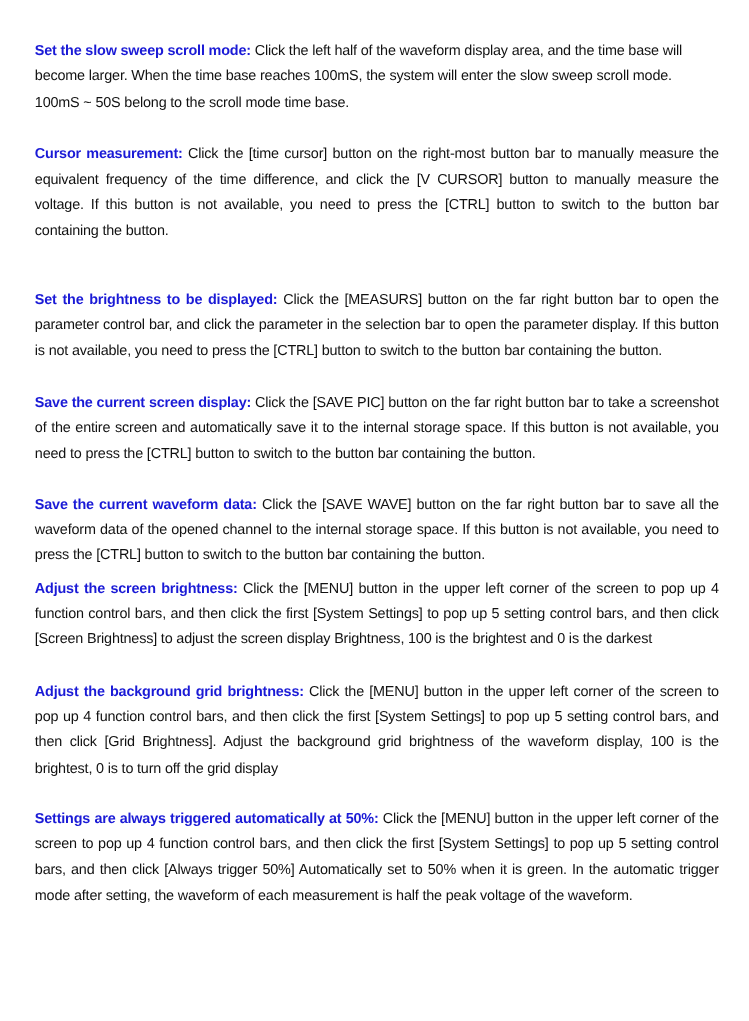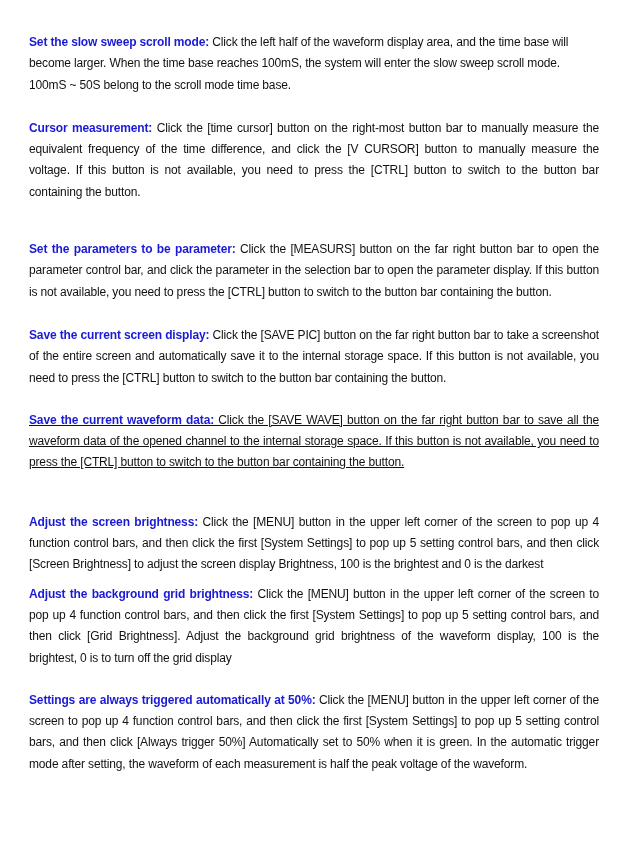--- a/index.html
+++ b/index.html
@@ -15,34 +15,34 @@
     color: #111111;
     letter-spacing: -0.15px;
   }
   .para { margin: 0 0 21px 0; }
   .para.justify { text-align: justify; }
   .heading { color: #1a1ad6; font-weight: bold; }
   .p0 { margin-bottom: 22px; }
   .p1 { margin-bottom: 36px; }
   .p2 { margin-bottom: 22px; }
   .p3 { margin-bottom: 21px; }
-  .p4 { margin-bottom: 38px; text-decoration: underline; }
-  .p5 { margin-bottom: 8px; }
+  .p4 { margin-bottom: 6px; }
+  .p5 { margin-bottom: 22px; }
   .p6 { }
   .p7 { margin-bottom: 21px; }
 </style>
 </head>
 <body>
 
 <div class="page">
   <p class="para p0"><span class="heading">Set the slow sweep scroll mode:</span><span> Click the left half of the waveform display area, and the time base will become larger. When the time base reaches 100mS, the system will enter the slow sweep scroll mode. 100mS ~ 50S belong to the scroll mode time base.</span></p>
 
   <p class="para justify p1"><span class="heading">Cursor measurement:</span><span> Click the [time cursor] button on the right-most button bar to manually measure the equivalent frequency of the time difference, and click the [V CURSOR] button to manually measure the voltage. If this button is not available, you need to press the [CTRL] button to switch to the button bar containing the button.</span></p>
 
-  <p class="para justify p2"><span class="heading">Set the parameters to be parameter:</span><span> Click the [MEASURS] button on the far right button bar to open the parameter control bar, and click the parameter in the selection bar to open the parameter display. If this button is not available, you need to press the [CTRL] button to switch to the button bar containing the button.</span></p>
+  <p class="para justify p2"><span class="heading">Set the brightness to be displayed:</span><span> Click the [MEASURS] button on the far right button bar to open the parameter control bar, and click the parameter in the selection bar to open the parameter display. If this button is not available, you need to press the [CTRL] button to switch to the button bar containing the button.</span></p>
 
   <p class="para justify p3"><span class="heading">Save the current screen display:</span><span> Click the [SAVE PIC] button on the far right button bar to take a screenshot of the entire screen and automatically save it to the internal storage space. If this button is not available, you need to press the [CTRL] button to switch to the button bar containing the button.</span></p>
 
   <p class="para justify p4"><span class="heading">Save the current waveform data:</span><span> Click the [SAVE WAVE] button on the far right button bar to save all the waveform data of the opened channel to the internal storage space. If this button is not available, you need to press the [CTRL] button to switch to the button bar containing the button.</span></p>
 
   <p class="para justify p5"><span class="heading">Adjust the screen brightness:</span><span> Click the [MENU] button in the upper left corner of the screen to pop up 4 function control bars, and then click the first [System Settings] to pop up 5 setting control bars, and then click [Screen Brightness] to adjust the screen display Brightness, 100 is the brightest and 0 is the darkest</span></p>
 
   <p class="para justify p6"><span class="heading">Adjust the background grid brightness:</span><span> Click the [MENU] button in the upper left corner of the screen to pop up 4 function control bars, and then click the first [System Settings] to pop up 5 setting control bars, and then click [Grid Brightness]. Adjust the background grid brightness of the waveform display, 100 is the brightest, 0 is to turn off the grid display</span></p>
 
   <p class="para justify p7"><span class="heading">Settings are always triggered automatically at 50%:</span><span> Click the [MENU] button in the upper left corner of the screen to pop up 4 function control bars, and then click the first [System Settings] to pop up 5 setting control bars, and then click [Always trigger 50%] Automatically set to 50% when it is green. In the automatic trigger mode after setting, the waveform of each measurement is half the peak voltage of the waveform.</span></p>

